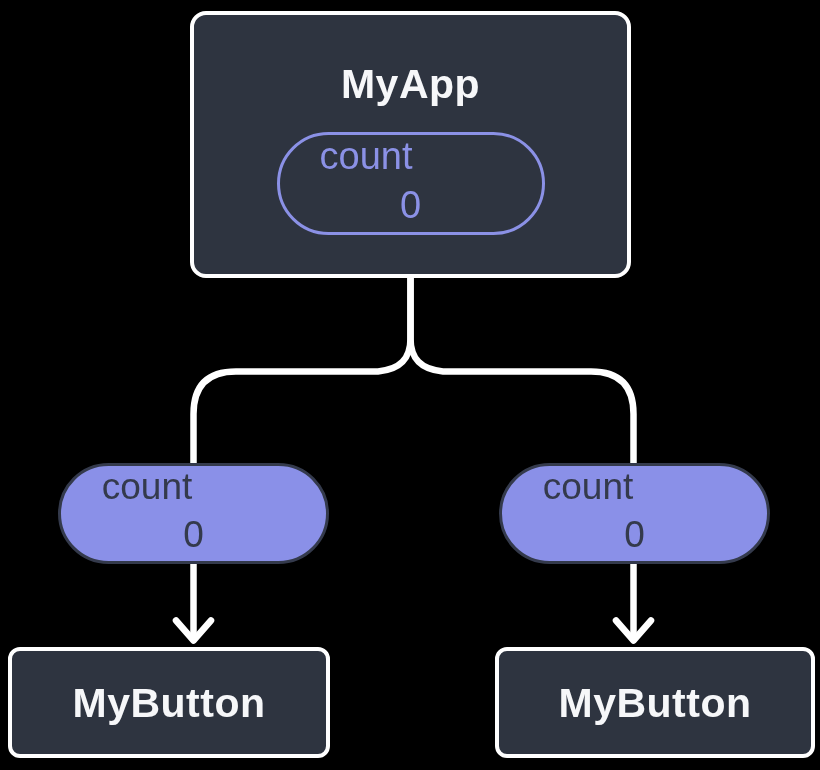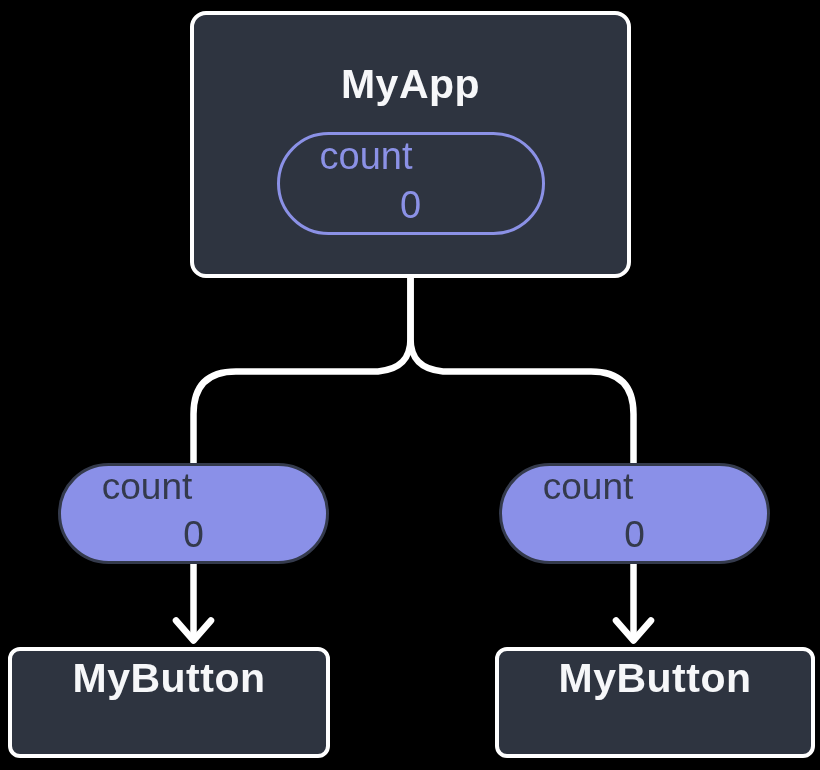--- a/index.html
+++ b/index.html
@@ -44,21 +44,21 @@
   .node-title {
     color: var(--node-text);
     font-size: 41px;
     font-weight: 700;
     letter-spacing: 0.5px;
     line-height: 54px;
   }
   .node-leaf {
     width: 322px; height: 111px;
     border-radius: 12px;
-    justify-content: flex-start;
+    justify-content: center;
   }
   .node-leaf-left { left: 8px; top: 647px; }
   .node-leaf-right { left: 495px; top: 647px; width: 320px; }
 
   .pill {
     position: absolute;
     display: flex;
     align-items: stretch;
     border-radius: 999px;
     overflow: hidden;

